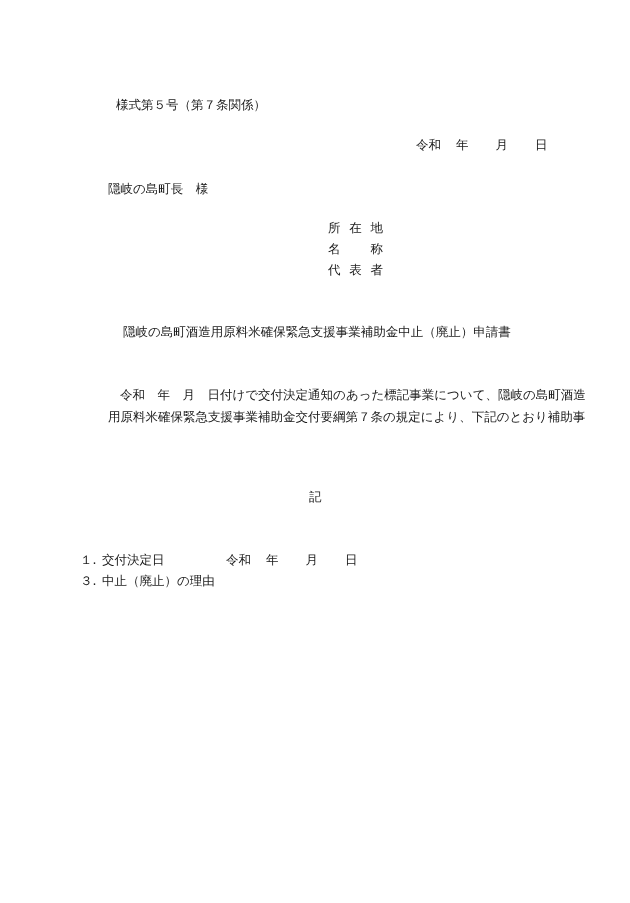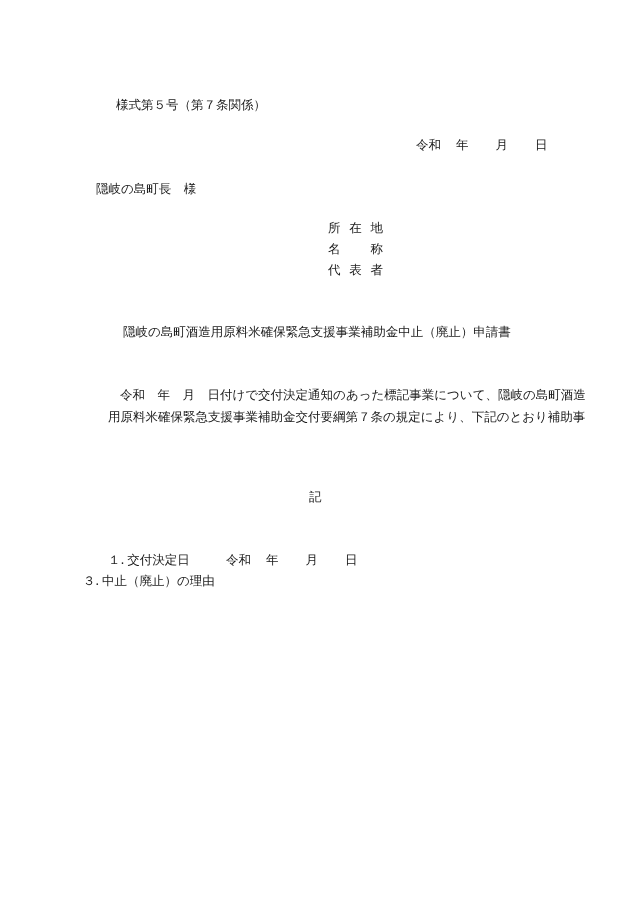--- a/index.html
+++ b/index.html
@@ -17,21 +17,21 @@
       font-size: 12.5px;
     }
     .abs {
       position: absolute;
       white-space: nowrap;
       line-height: 16px;
     }
     .form-number { left: 88px; top: 97px; margin-left: 28px; }
     .date-line { left: 416px; top: 137px; }
     .date-line span { display: inline-block; }
-    .addressee { left: 96px; top: 181px; }
+    .addressee { left: 108px; top: 181px; }
     .applicant {
       left: 328px;
       top: 220px;
     }
     .applicant .row {
       height: 21px;
       line-height: 16px;
       letter-spacing: 0;
     }
     .applicant .row span {
@@ -51,21 +51,20 @@
       text-align: justify;
       text-indent: 1em;
       margin-left: 28px;
     }
     .body-text span { display: block; white-space: nowrap; text-indent: 0; }
     .ki { left: 309px; top: 489px; }
     .items {
       position: absolute;
       left: 80px;
       top: 552px;
-      text-align: center;
     }
     .item {
       position: relative;
       height: 21px;
       line-height: 16px;
       white-space: nowrap;
     }
     .item .num { display: inline-block; width: 22px; }
     .item .label { display: inline-block; }
     .item .date {

